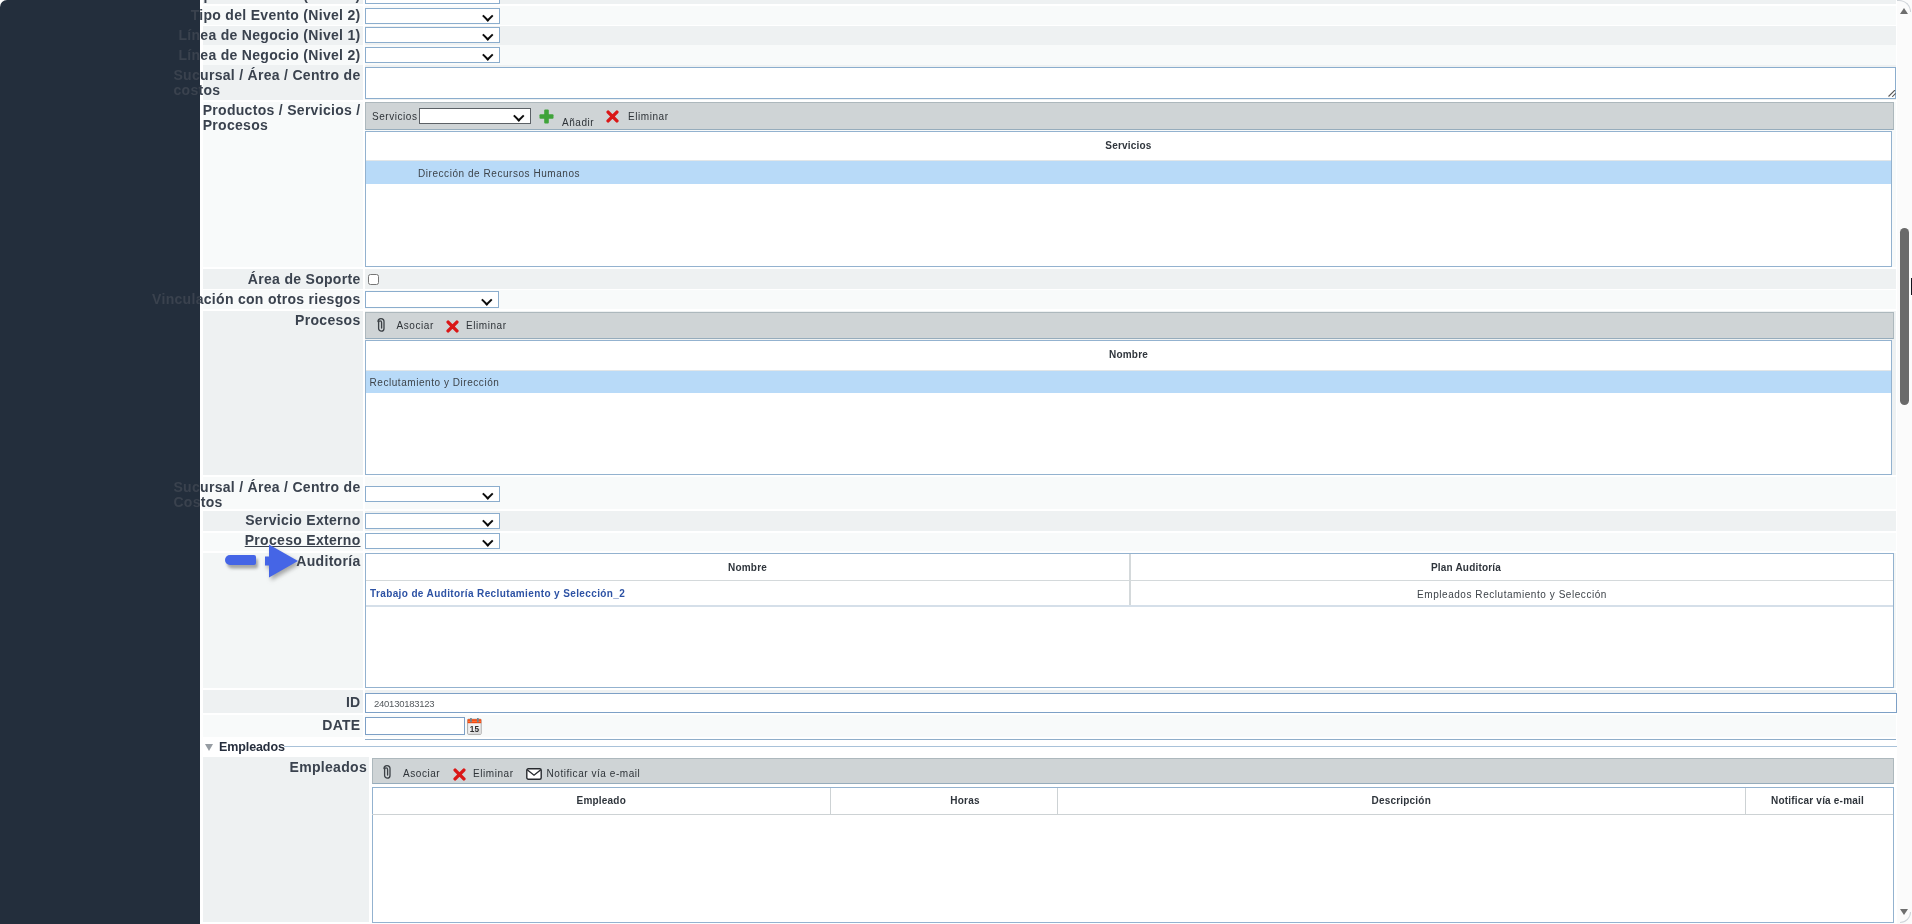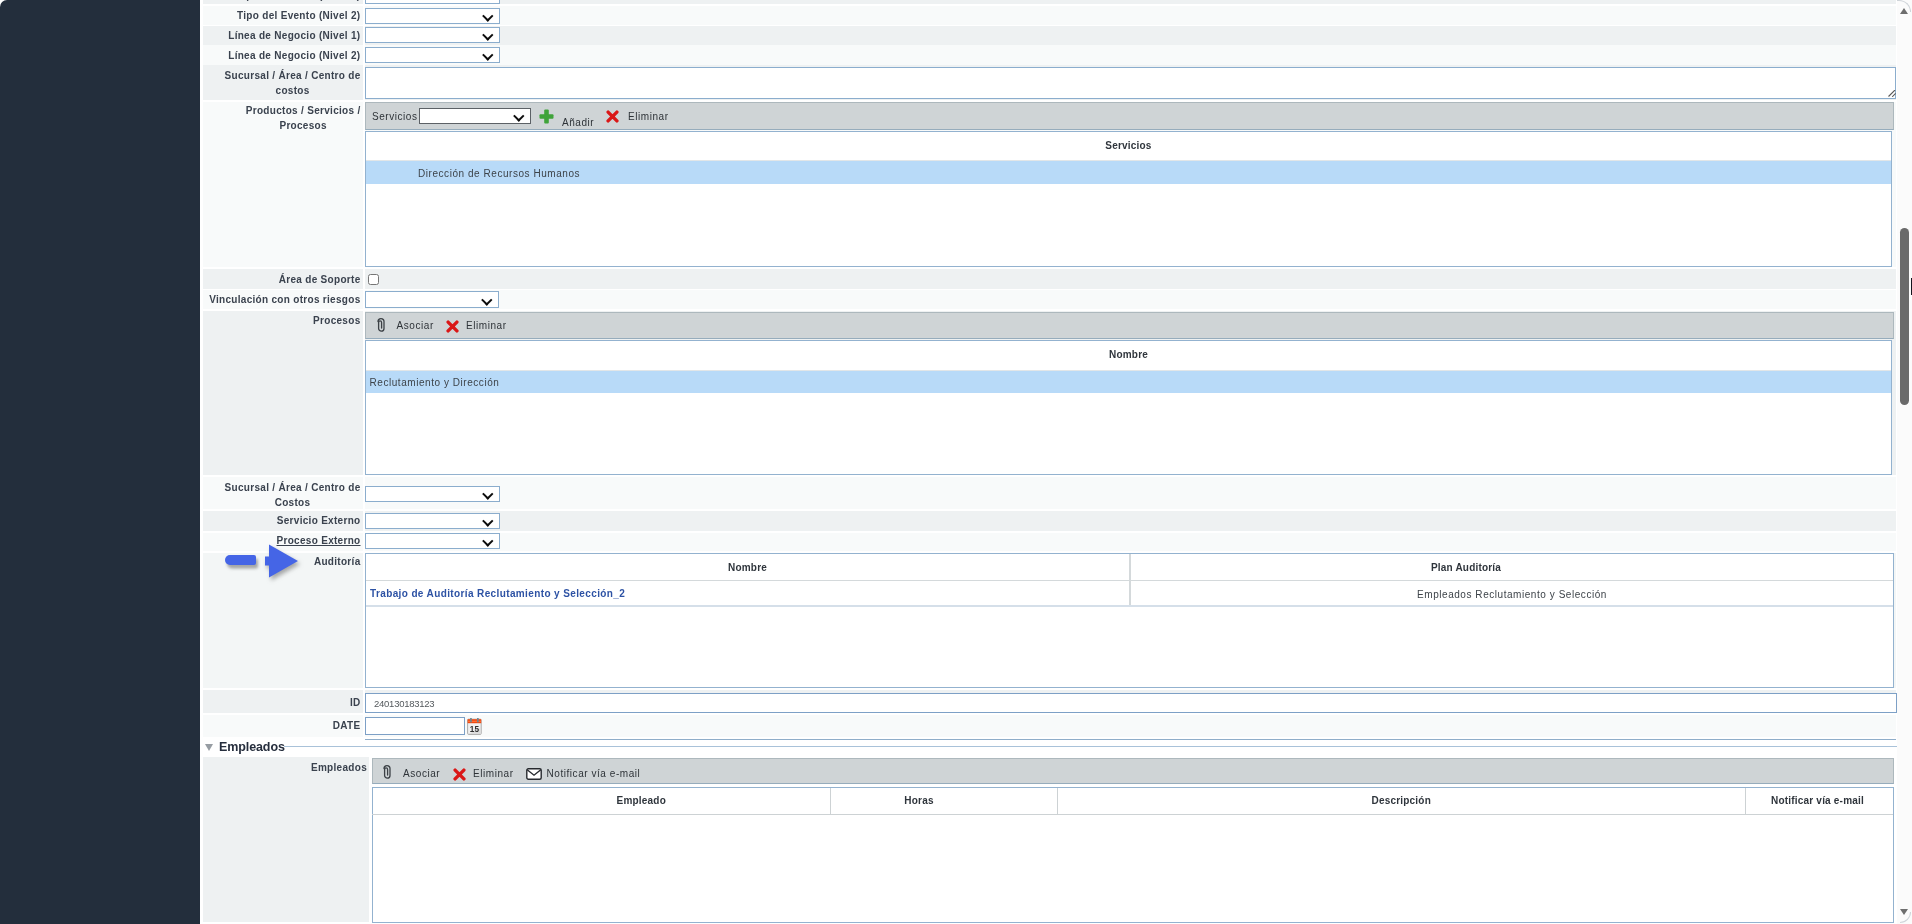--- a/index.html
+++ b/index.html
@@ -1,20 +1,20 @@
 <!DOCTYPE html>
 <html><head>
 <meta charset="utf-8">
 <style>
   html,body{margin:0;padding:0;}
   body{width:1912px;height:924px;position:relative;background:#ffffff;
        font-family:"Liberation Sans",sans-serif;overflow:hidden;}
   .ab{position:absolute;}
-  .lbl{position:absolute;font-weight:bold;font-size:10px;color:#3a424e;
-       text-align:center;letter-spacing:0.3px;line-height:15px;white-space:nowrap;}
+  .lbl{position:absolute;font-weight:bold;font-size:14px;color:#3a424e;
+       text-align:left;letter-spacing:0.3px;line-height:15px;white-space:nowrap;}
   .txt{position:absolute;font-size:10px;color:#3d4349;letter-spacing:0.55px;white-space:nowrap;}
   .sel{position:absolute;background:#fff;border:1px solid #8badcd;box-sizing:border-box;}
   .chev{position:absolute;width:5.6px;height:5.6px;border-right:2.2px solid #0c0c0c;
         border-bottom:2.2px solid #0c0c0c;transform:rotate(45deg);}
   .rowL{position:absolute;left:202.5px;width:160.3px;}
   .rowV{position:absolute;left:364.8px;width:1531.2px;}
   .dark{background:#eef1f2;}
   .light{background:#f8fafa;}
   .toolbar{position:absolute;background:#cfd4d6;border:1px solid #adb8bd;
            border-bottom:1.4px solid #96acbc;box-sizing:border-box;}
@@ -197,22 +197,22 @@
   <path d="M2.1 2.1 L10.9 10.9 M10.9 2.1 L2.1 10.9" stroke="#da1717" stroke-width="3.4" stroke-linecap="round"></path>
 </svg>
 <div class="txt" style="left:473px;top:768.3px;color:#2e3338;">Eliminar</div>
 <svg class="ab" style="left:525.5px;top:767.8px;" width="16" height="12" viewBox="0 0 16 12">
   <rect x="0.8" y="0.8" width="14.4" height="10.4" rx="1.5" fill="#fff" stroke="#26292e" stroke-width="1.4"></rect>
   <path d="M1.2 1.8 L8 7.2 L14.8 1.8" fill="none" stroke="#26292e" stroke-width="1.4"></path>
 </svg>
 <div class="txt" style="left:546.5px;top:768.3px;color:#2e3338;">Notificar vía e-mail</div>
 
 <div class="tbl" style="left:372px;top:787px;width:1522px;height:135.8px;"></div>
-<div class="thead" style="left:372px;top:794.5px;width:458.5px;margin-left:40px;">Empleado</div>
-<div class="thead" style="left:806px;top:794.5px;width:226px;">Horas</div>
+<div class="thead" style="left:372px;top:794.5px;width:458.5px;">Empleado</div>
+<div class="thead" style="left:852px;top:794.5px;width:226px;">Horas</div>
 <div class="thead" style="left:1057.5px;top:794.5px;width:687.5px;">Descripción</div>
 <div class="thead" style="left:1743px;top:794.5px;width:149px;">Notificar vía e-mail</div>
 <div class="ab" style="left:830.2px;top:788.4px;width:1.3px;height:26.3px;background:#cdd2d4;"></div>
 <div class="ab" style="left:1057.2px;top:788.4px;width:1.3px;height:26.3px;background:#cdd2d4;"></div>
 <div class="ab" style="left:1744.7px;top:788.4px;width:1.3px;height:26.3px;background:#cdd2d4;"></div>
 <div class="ab" style="left:372.4px;top:814.2px;width:1520.2px;height:1.3px;background:#cdd2d4;"></div>
 
 <div class="ab" style="left:1896.5px;top:0;width:15.5px;height:924px;background:#fbfbfb;"></div>
 
 <div class="ab" style="left:1897px;top:0;width:14px;height:12px;border-top:1.5px solid #cfd4d9;

